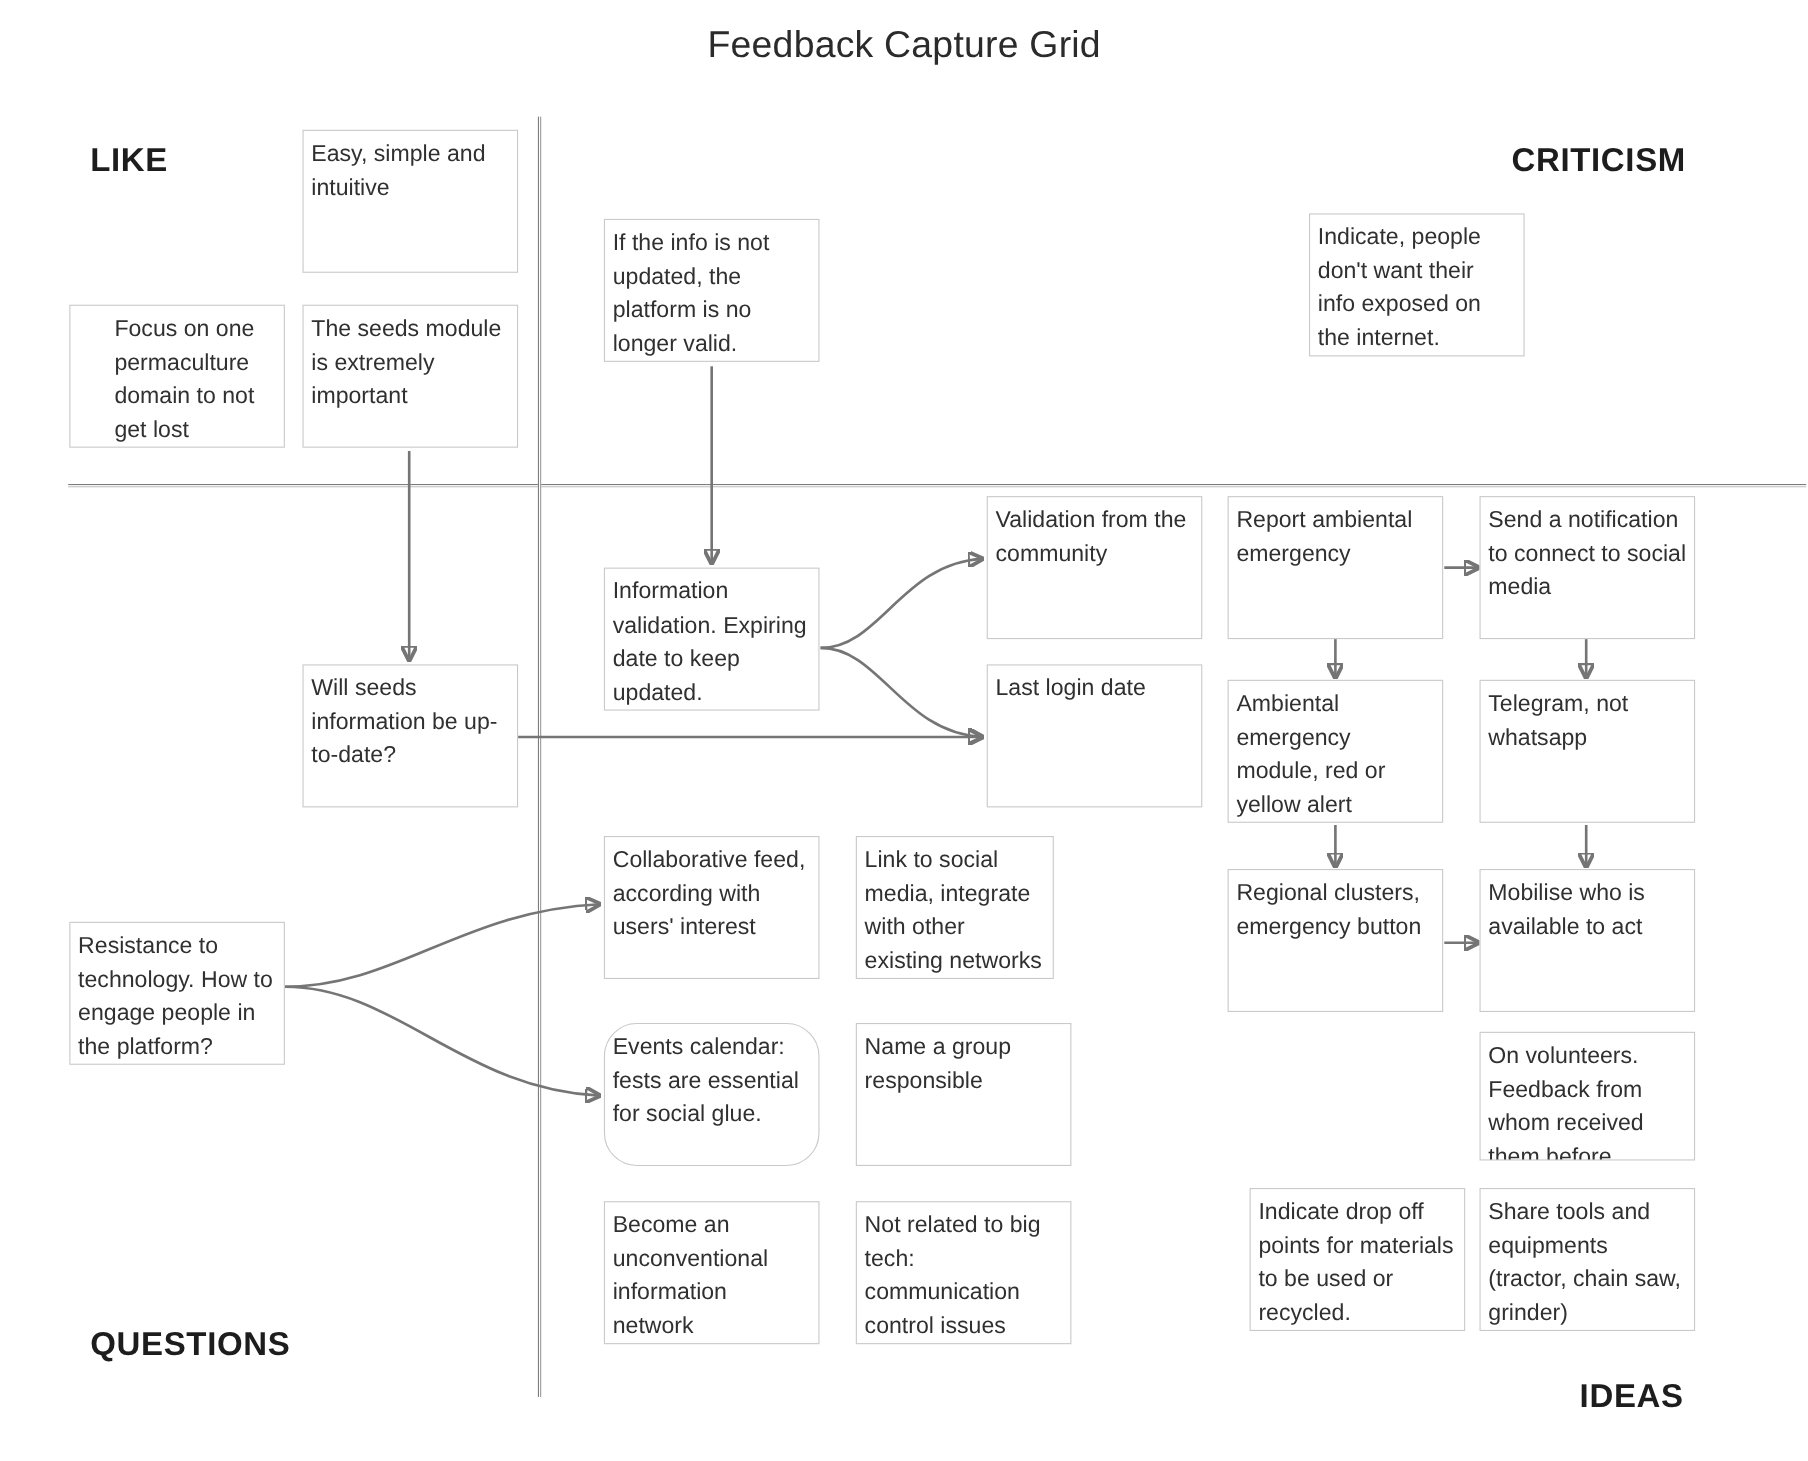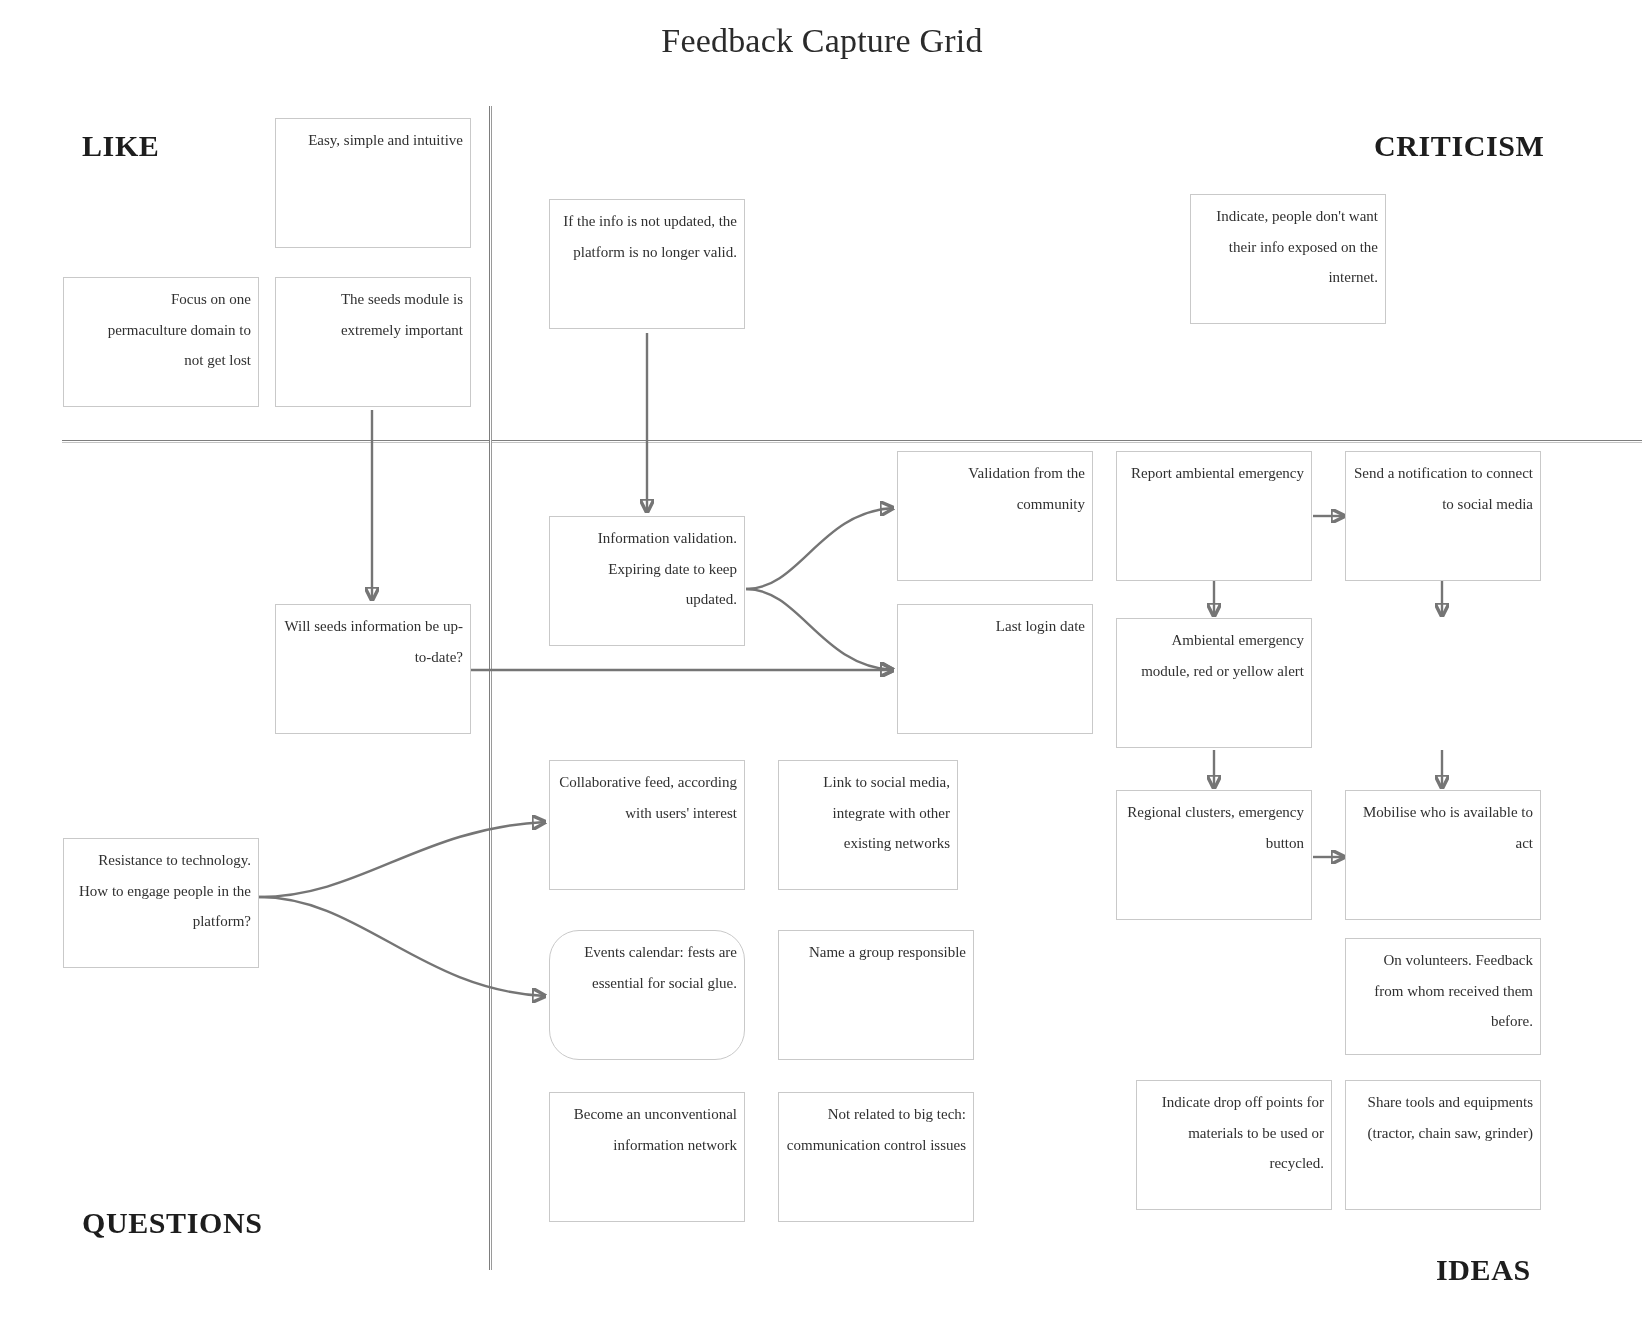--- a/index.html
+++ b/index.html
@@ -6,21 +6,21 @@
   html, body {
     margin: 0;
     padding: 0;
     background: #ffffff;
   }
   #canvas {
     position: relative;
     width: 1644px;
     height: 1328px;
     background: #ffffff;
-    font-family: Liberation Serif, serif;
+    font-family: Liberation Sans, sans-serif;
     overflow: hidden;
   }
   #title {
     position: absolute;
     left: 0;
     top: 22px;
     width: 1644px;
     text-align: center;
     font-size: 34px;
     color: #2b2b2b;
@@ -65,23 +65,23 @@
     background: #ffffff;
     box-sizing: border-box;
   }
 
   .note {
     position: absolute;
     box-sizing: border-box;
     border: 1px solid #c9c9c9;
     background: #ffffff;
     color: #303030;
-    font-size: 15px;
+    font-size: 21px;
     line-height: 30.5px;
-    text-align: right;
+    text-align: left;
     padding: 6px 7px 0 7px;
     overflow: hidden;
     z-index: 3;
   }
 
   svg#links {
     position: absolute;
     left: 0;
     top: 0;
     width: 1644px;
@@ -150,20 +150,21 @@
   <div class="note" style="left:275px; top:604px; width:196px; height:130px;">Will seeds information be up-to-date?</div>
   <div class="note" style="left:63px; top:838px; width:196px; height:130px;">Resistance to technology. How to engage people in the platform?</div>
 
   <div class="note" style="left:549px; top:516px; width:196px; height:130px;">Information validation. Expiring date to keep updated.</div>
   <div class="note" style="left:897px; top:451px; width:196px; height:130px;">Validation from the community</div>
   <div class="note" style="left:897px; top:604px; width:196px; height:130px;">Last login date</div>
 
   <div class="note" style="left:1116px; top:451px; width:196px; height:130px;">Report ambiental emergency</div>
   <div class="note" style="left:1345px; top:451px; width:196px; height:130px;">Send a notification to connect to social media</div>
   <div class="note" style="left:1116px; top:618px; width:196px; height:130px;">Ambiental emergency module, red or yellow alert</div>
+  <div class="note" style="left:1345px; top:618px; width:196px; height:130px;">Telegram, not whatsapp</div>
   <div class="note" style="left:1116px; top:790px; width:196px; height:130px;">Regional clusters, emergency button</div>
   <div class="note" style="left:1345px; top:790px; width:196px; height:130px;">Mobilise who is available to act</div>
 
   <div class="note" style="left:549px; top:760px; width:196px; height:130px;">Collaborative feed, according with users' interest</div>
   <div class="note" style="left:778px; top:760px; width:180px; height:130px;">Link to social media, integrate with other existing networks</div>
   <div class="note" style="left:549px; top:930px; width:196px; height:130px;border-radius:30px;">Events calendar: fests are essential for social glue.</div>
   <div class="note" style="left:778px; top:930px; width:196px; height:130px;">Name a group responsible</div>
   <div class="note" style="left:1345px; top:938px; width:196px; height:117px;">On volunteers. Feedback from whom received them before.</div>
   <div class="note" style="left:549px; top:1092px; width:196px; height:130px;">Become an unconventional information network</div>
   <div class="note" style="left:778px; top:1092px; width:196px; height:130px;">Not related to big tech: communication control issues</div>

